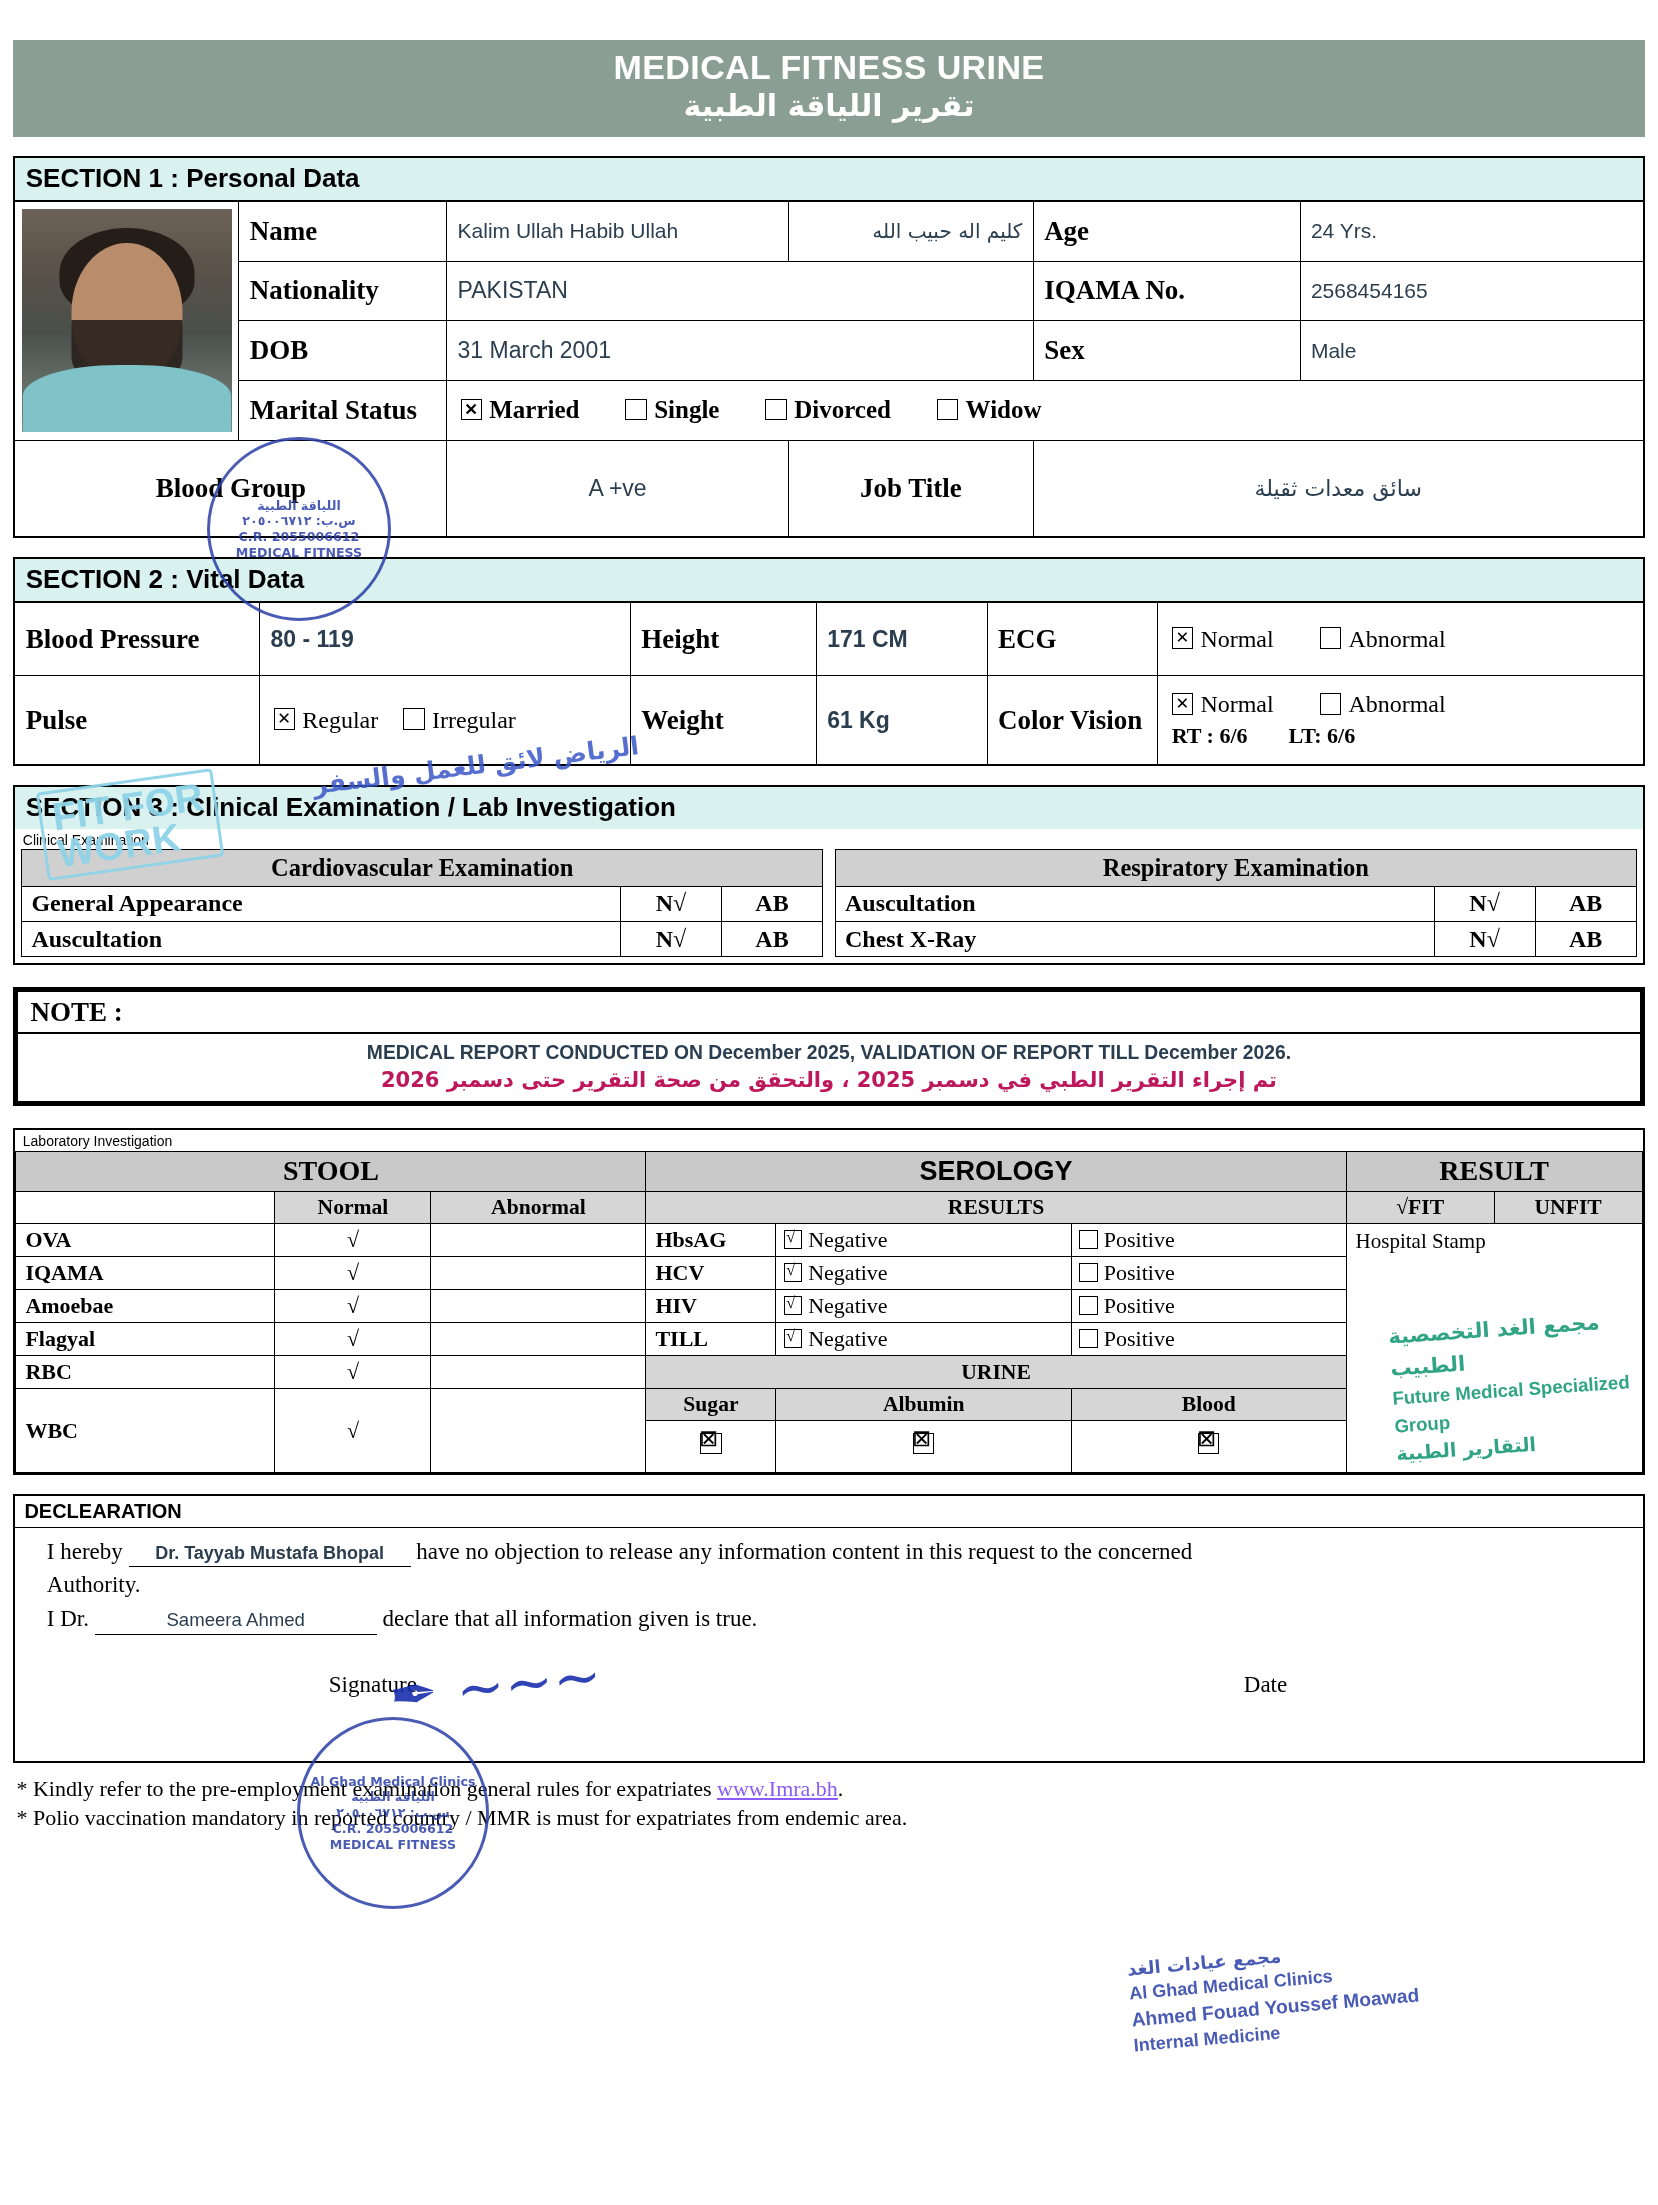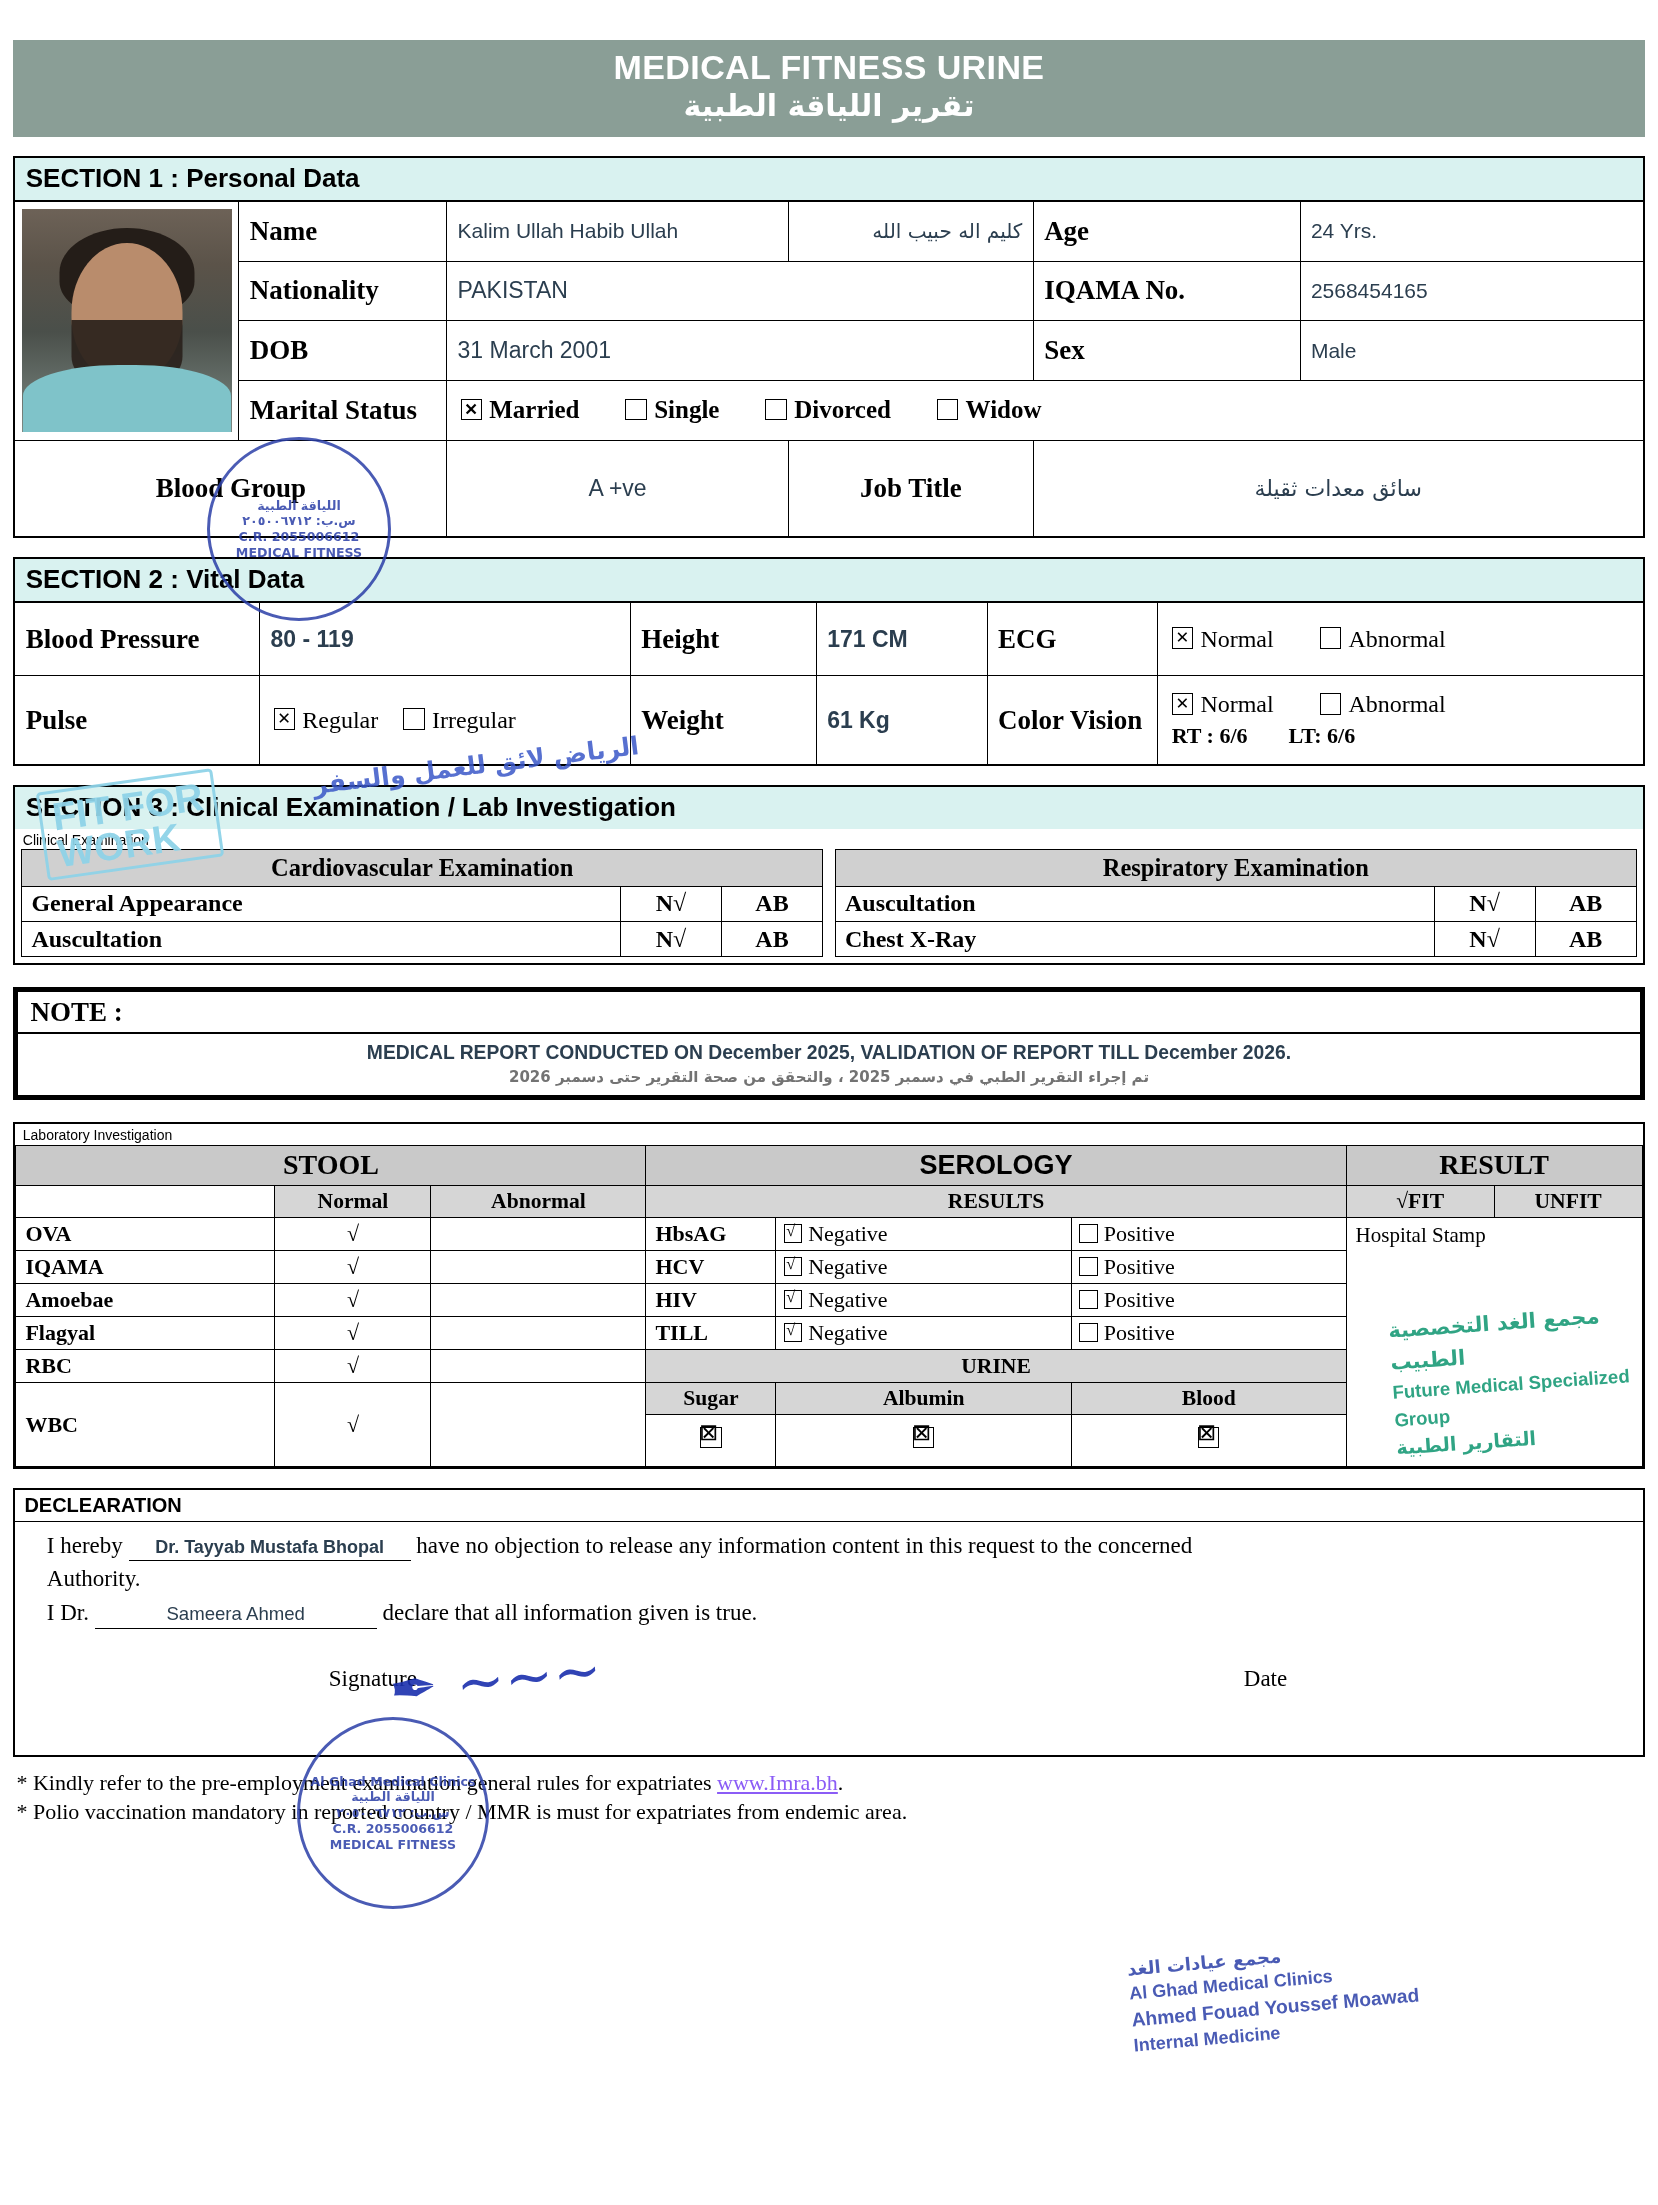--- a/index.html
+++ b/index.html
@@ -116,21 +116,21 @@
 
   
   .note-box{margin:22px 13.4px 0 13.4px;border:5.2px solid #000;}
   .note-title{font-family:"Liberation Serif", serif;font-weight:bold;font-size:27px;padding:4.5px 12px;border-bottom:2.2px solid #000;}
   .note-en{
     text-align:center;font-family:"Liberation Sans", sans-serif;font-weight:bold;
     font-size:19.3px;color:#2b3e4f;padding:7.4px 4.5px 4.5px 4.5px;
   }
   .note-ar{
     text-align:center;font-family:"DejaVu Sans", sans-serif;font-weight:bold;
-    font-size:15px;color:#737373;padding:0 4.5px 9px 4.5px;
+    font-size:21px;color:#be185d;padding:0 4.5px 9px 4.5px;
   }
 
   
   .lab-head{background:#c9c9c9;text-align:center;font-weight:bold;}
   .lab-h1{font-size:28px;font-family:"Liberation Serif", serif;padding:3.7px;}
   .lab-h1.sans{font-family:"Liberation Sans", sans-serif;font-size:27px;}
   .lab-h2{font-size:21.6px;font-family:"Liberation Serif", serif;padding:3px;background:#d6d6d6;text-align:center;font-weight:bold;}
   .lab-cell{font-family:"Liberation Serif", serif;font-weight:bold;font-size:22px;padding:3px 9px;}
   .tick{text-align:center;font-size:22px;}
   .neg{font-family:"Liberation Serif", serif;font-size:22px;white-space:nowrap;}

